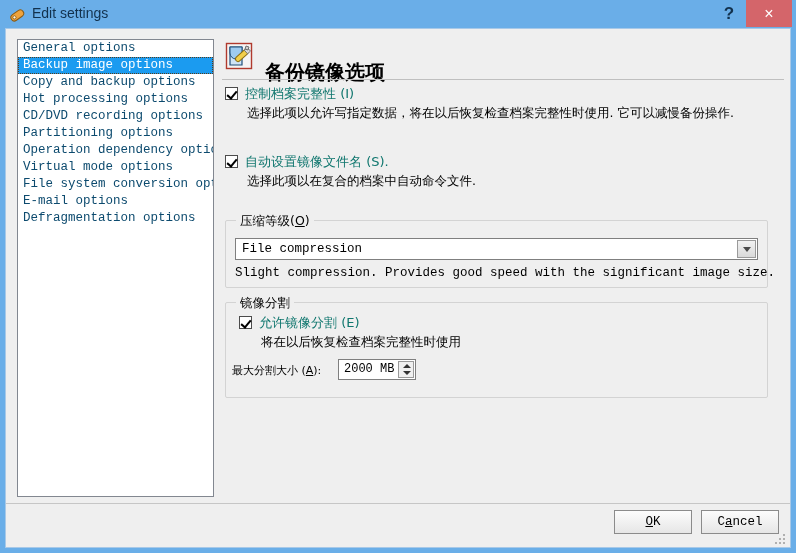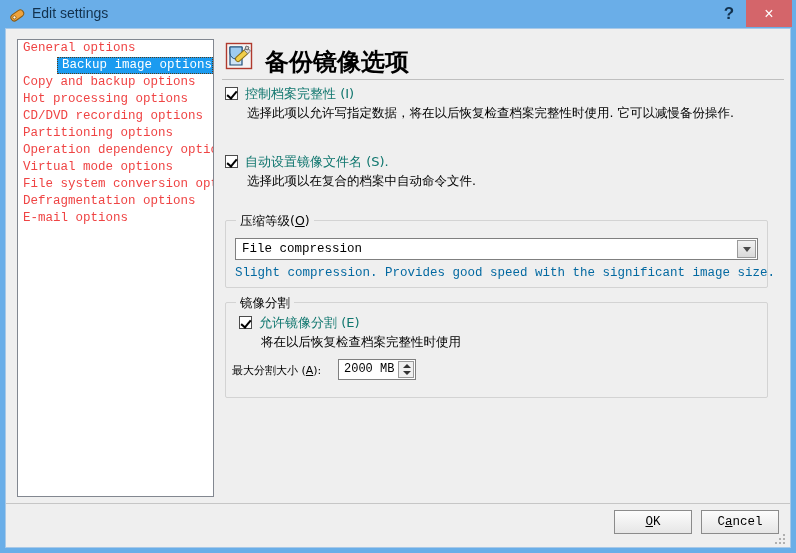--- a/index.html
+++ b/index.html
@@ -55,41 +55,40 @@
     background:#ffffff;
     border:1px solid #828790;
     box-sizing:border-box;
     overflow:hidden;
   }
   .list-item{
     height:17px;line-height:17px;
     padding-left:5px;
     font-family:"Liberation Mono","DejaVu Sans Mono",monospace;
     font-size:12.5px;
-    color:#ef4444;
+    color:#0c4a6e;
     white-space:nowrap;
     cursor:default;
   }
   .list-item.selected{
     background:#1b9bf0;
     color:#ffffff;
     outline:1px dotted #553c1b;
     outline-offset:-1px;
-    margin-left:39px;
   }
   
   .panel{
     position:absolute;left:213px;top:6px;width:566px;height:385px;
   }
   .page-icon{
     position:absolute;left:5px;top:6px;width:30px;height:30px;
   }
   .page-title{
-    position:absolute;left:46px;top:11px;
-    font-size:24px;color:#000000;
+    position:absolute;left:46px;top:24px;
+    font-size:20px;color:#000000;
     font-family:"DejaVu Sans","Liberation Sans",sans-serif;
     font-weight:bold;
     white-space:nowrap;
   }
   .hrule{
     position:absolute;left:3px;top:44px;width:562px;height:1px;
     background:#bfbfbf;
   }
   
   .checkrow{position:absolute;}
@@ -160,21 +159,21 @@
   .combo-btn::after{
     content:"";position:absolute;left:5px;top:6px;
     width:0;height:0;
     border-left:4px solid transparent;
     border-right:4px solid transparent;
     border-top:5px solid #4a4a4a;
   }
   .combo-desc{
     position:absolute;left:9px;top:45px;
     font-family:"Liberation Mono","DejaVu Sans Mono",monospace;
-    font-size:12.5px;color:#0369a1;
+    font-size:12.5px;color:#000000;
     white-space:nowrap;
   }
   
   .spin-label{
     position:absolute;left:6px;top:60px;
     font-size:11px;color:#000000;
     font-family:"DejaVu Sans","Liberation Sans",sans-serif;
     white-space:nowrap;
   }
   .spin{
@@ -251,22 +250,22 @@
     <div class="listbox">
       <div class="list-item">General options</div>
       <div class="list-item selected">Backup image options</div>
       <div class="list-item">Copy and backup options</div>
       <div class="list-item">Hot processing options</div>
       <div class="list-item">CD/DVD recording options</div>
       <div class="list-item">Partitioning options</div>
       <div class="list-item">Operation dependency options</div>
       <div class="list-item">Virtual mode options</div>
       <div class="list-item">File system conversion options</div>
+      <div class="list-item">E-mail options</div>
       <div class="list-item">Defragmentation options</div>
-      <div class="list-item">E-mail options</div>
     </div>
 
     <div class="panel">
 
       <span class="page-icon">
         <svg width="30" height="30" viewBox="0 0 30 30">
           <rect x="2.5" y="2.5" width="25" height="25" fill="#f5f5f5" stroke="#b03a2e" stroke-width="1.4"></rect>
           <path d="M6 6 h12 v18 h-12 z" fill="#cfe4f7" stroke="#1f4e79" stroke-width="1.2"></path>
           <path d="M6 6 h12 v6 a6 6 0 0 1 -12 0 z" fill="#9ecbf0" stroke="#1f4e79" stroke-width="1"></path>
           <g transform="rotate(-42 17 16)">

